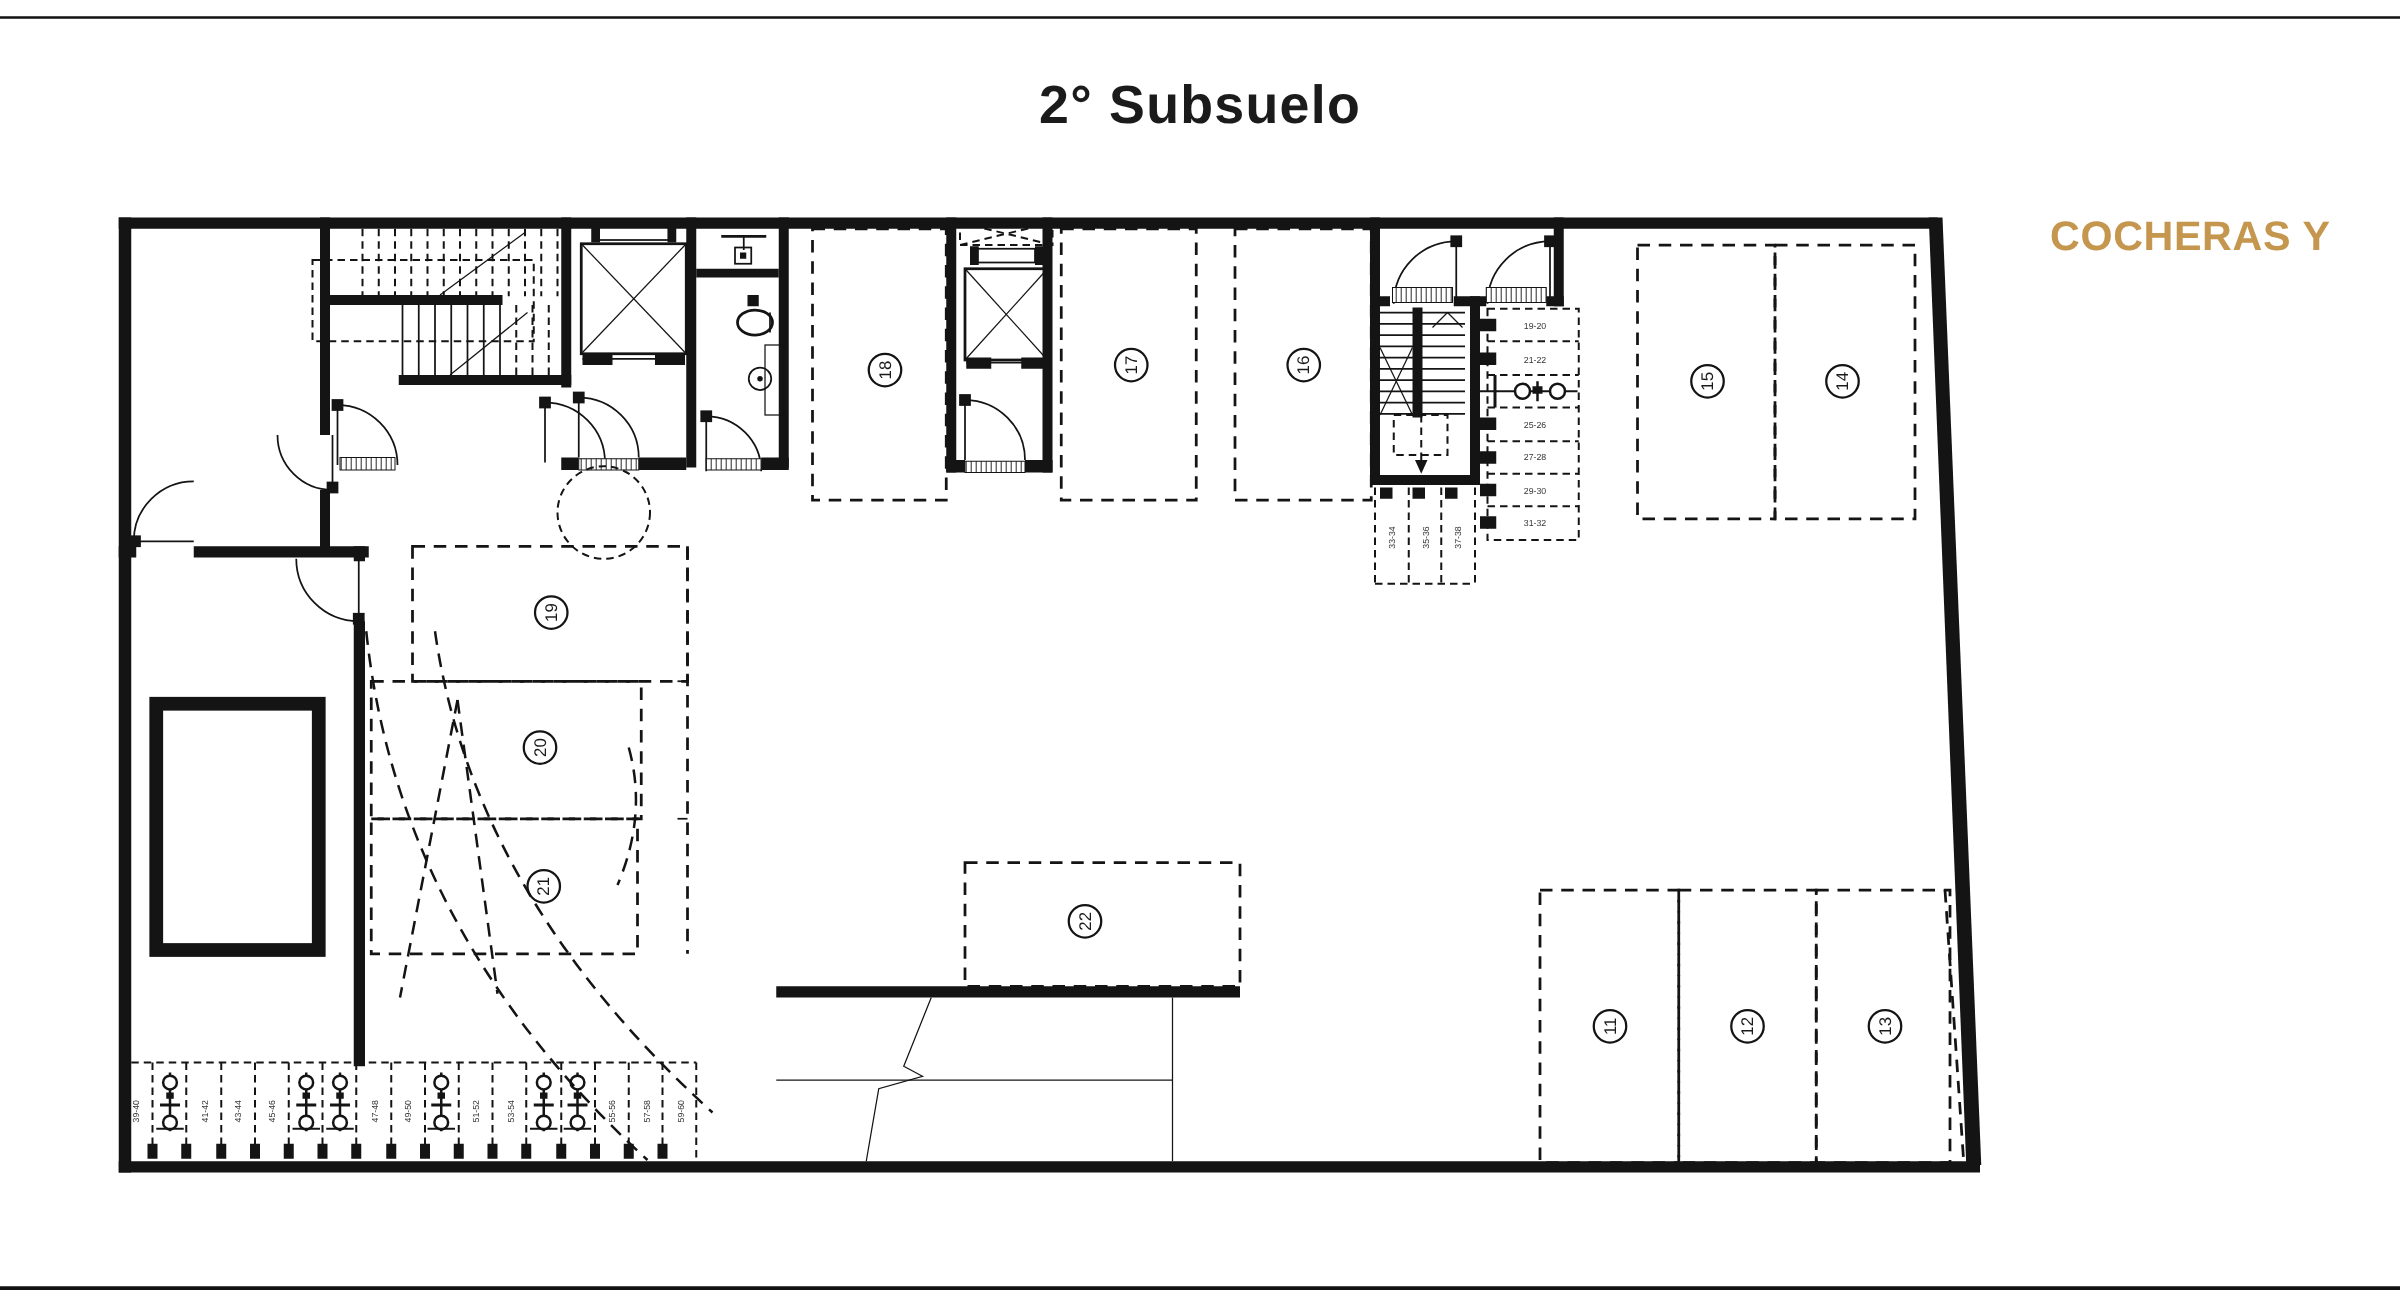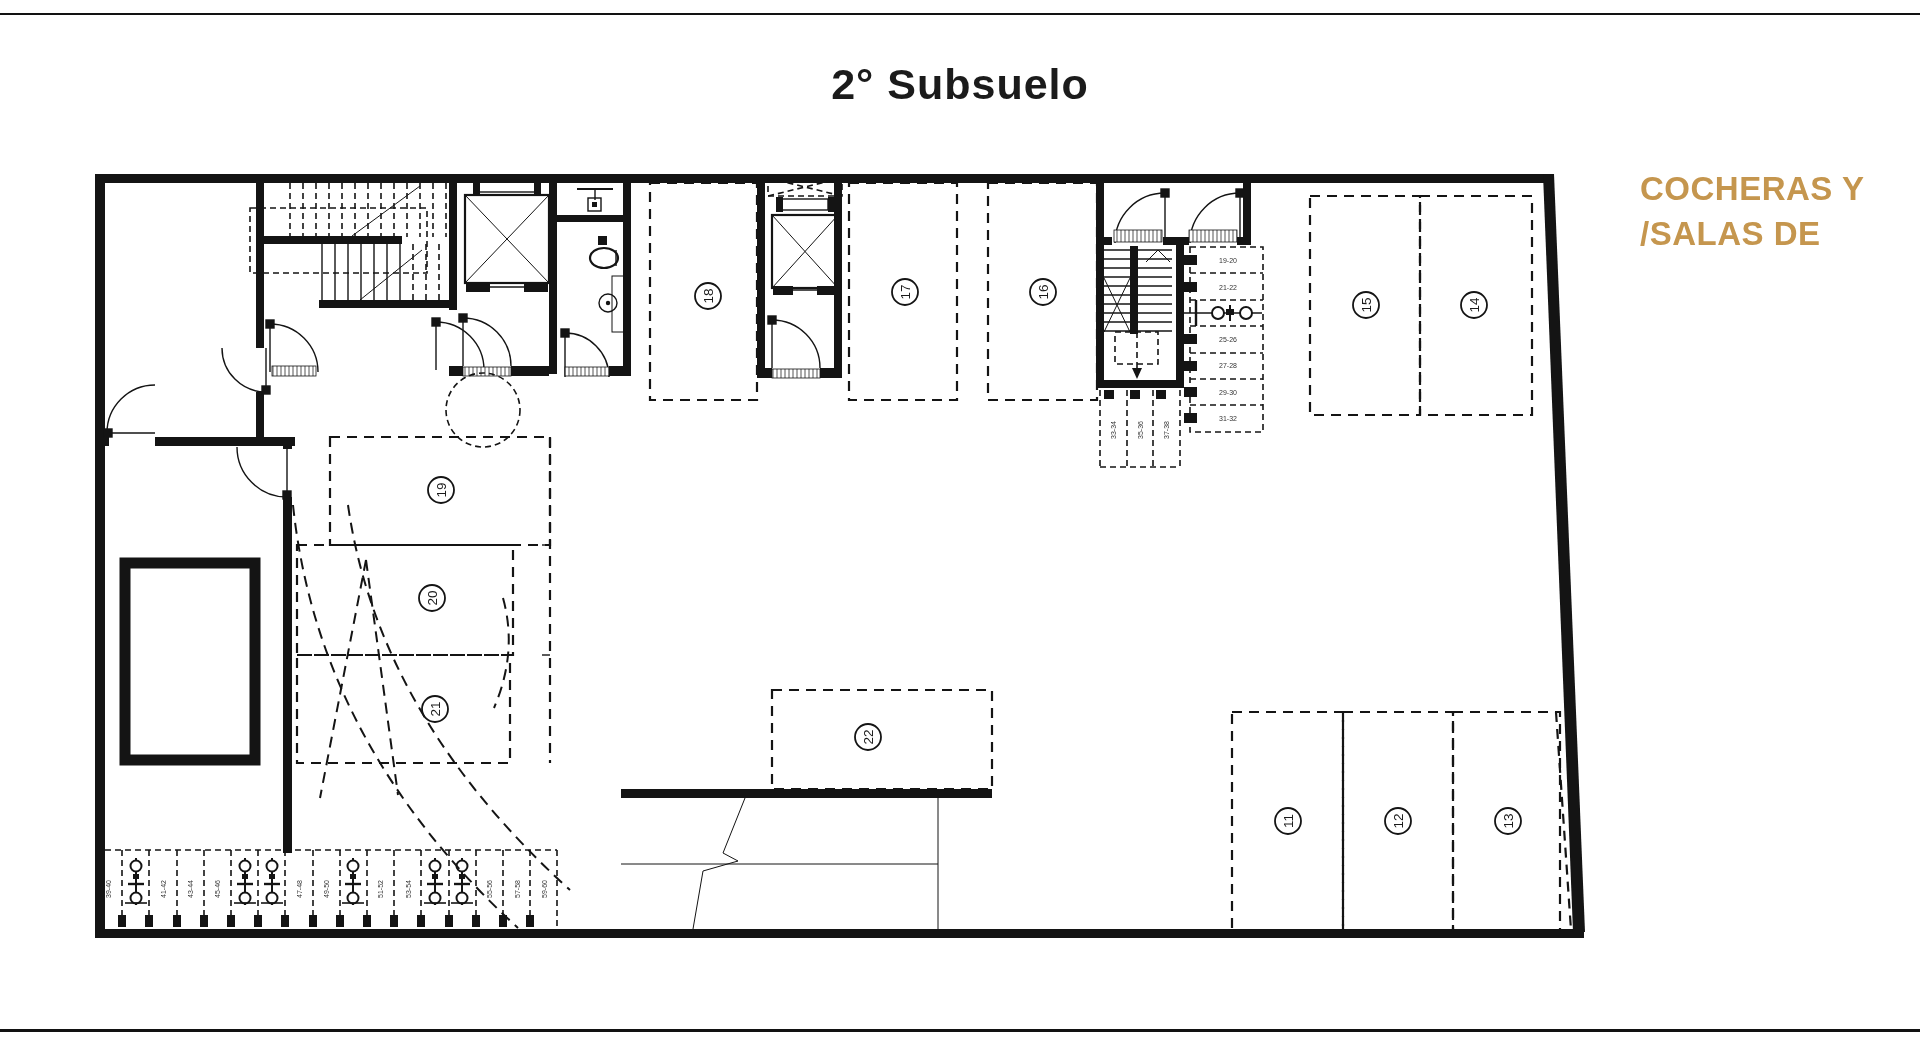--- a/index.html
+++ b/index.html
@@ -25,21 +25,20 @@
 </head>
 <body>
 
 <div class="rule" id="rule-top"></div>
 <div class="rule" id="rule-bottom"></div>
 
 <div class="title">2° Subsuelo</div>
 
 <div class="legend">
   <div>COCHERAS Y</div>
-  <div>/SALAS DE</div>
 </div>
 
 <svg width="1920" height="1043" viewBox="0 0 1920 1043">
   <defs>
     <pattern id="hatch" width="4" height="10" patternUnits="userSpaceOnUse">
       <rect width="4" height="10" fill="#fff"></rect>
       <line x1="1" y1="0" x2="1" y2="10" stroke="#555" stroke-width="1"></line>
     </pattern>
     <g id="bikeV">
       <line x1="0" y1="858" x2="0" y2="905" stroke="#141414" stroke-width="2"></line>

